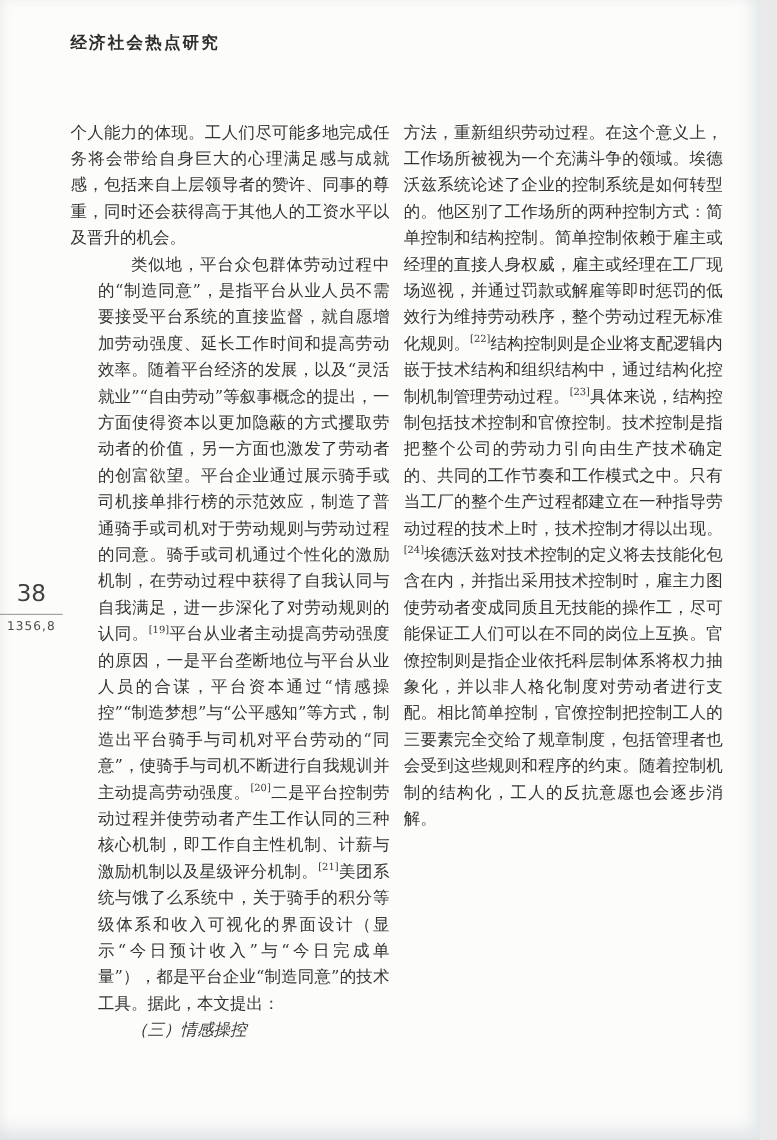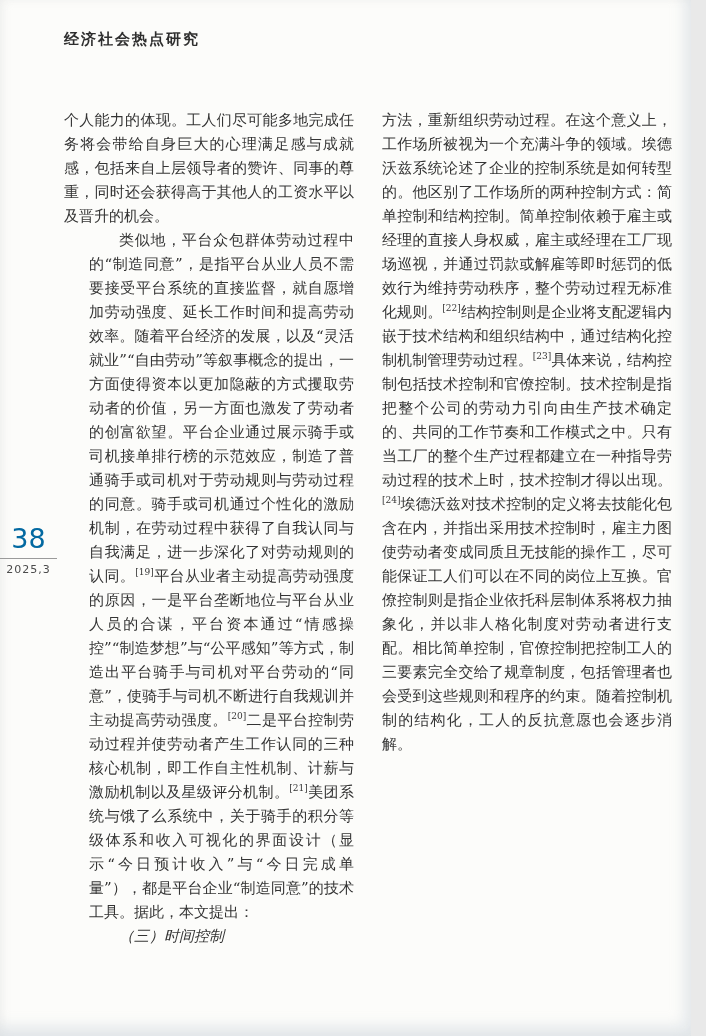--- a/index.html
+++ b/index.html
@@ -23,21 +23,21 @@
     font-family: "DejaVu Sans", "Liberation Sans", sans-serif;
     font-weight: 700;
     font-size: 15px;
     letter-spacing: 2px;
     color: #2e2e2e;
   }
   .columns {
     position: absolute;
     top: 108px; left: 64px;
     display: flex;
-    gap: 28px;
+    gap: 13px;
   }
   .column {
     width: 290px;
     font-size: 15px;
     line-height: 24px;
     color: #343434;
     text-align: justify;
     text-justify: inter-ideograph;
   }
   .column p { margin: 0; }
@@ -49,22 +49,22 @@
     vertical-align: super;
   }
   .margin-block {
     position: absolute;
     top: 524px; left: 0;
     width: 57px;
     text-align: center;
     font-family: "DejaVu Sans", "Liberation Sans", sans-serif;
   }
   .page-num {
-    font-size: 27px;
-    color: #0369a1;
+    font-size: 21px;
+    color: #404040;
     line-height: 30px;
   }
   .margin-rule {
     width: 57px;
     border-top: 1px solid #9a9a9a;
     margin: 4px 0 4px 0;
   }
   .issue {
     font-size: 11px;
     letter-spacing: 1px;
@@ -73,26 +73,26 @@
 </style>
 </head>
 <body>
 
 <div class="page">
   <div class="header">经济社会热点研究</div>
 
   <div class="margin-block">
     <div class="page-num">38</div>
     <div class="margin-rule"></div>
-    <div class="issue">2025,3</div>
+    <div class="issue">1356,8</div>
   </div>
 
   <div class="columns">
     <div class="column" id="col-left">
         <p><span>个人能力的体现。工人们尽可能多地完成任务将会带给自身巨大的心理满足感与成就感，包括来自上层领导者的赞许、同事的尊重，同时还会获得高于其他人的工资水平以及晋升的机会。</span></p>
         <p class="indent"><span>类似地，平台众包群体劳动过程中的“制造同意”，是指平台从业人员不需要接受平台系统的直接监督，就自愿增加劳动强度、延长工作时间和提高劳动效率。随着平台经济的发展，以及“灵活就业”“自由劳动”等叙事概念的提出，一方面使得资本以更加隐蔽的方式攫取劳动者的价值，另一方面也激发了劳动者的创富欲望。平台企业通过展示骑手或司机接单排行榜的示范效应，制造了普通骑手或司机对于劳动规则与劳动过程的同意。骑手或司机通过个性化的激励机制，在劳动过程中获得了自我认同与自我满足，进一步深化了对劳动规则的认同。</span><sup>[19]</sup><span>平台从业者主动提高劳动强度的原因，一是平台垄断地位与平台从业人员的合谋，平台资本通过“情感操控”“制造梦想”与“公平感知”等方式，制造出平台骑手与司机对平台劳动的“同意”，使骑手与司机不断进行自我规训并主动提高劳动强度。</span><sup>[20]</sup><span>二是平台控制劳动过程并使劳动者产生工作认同的三种核心机制，即工作自主性机制、计薪与激励机制以及星级评分机制。</span><sup>[21]</sup><span>美团系统与饿了么系统中，关于骑手的积分等级体系和收入可视化的界面设计（显示“今日预计收入”与“今日完成单量”），都是平台企业“制造同意”的技术工具。据此，本文提出：</span></p>
-        <p class="indent kai"><span>（三）时间控制</span></p>
+        <p class="indent kai"><span>（三）情感操控</span></p>
       </div>
     <div class="column" id="col-right">
         <p><span>方法，重新组织劳动过程。在这个意义上，工作场所被视为一个充满斗争的领域。埃德沃兹系统论述了企业的控制系统是如何转型的。他区别了工作场所的两种控制方式：简单控制和结构控制。简单控制依赖于雇主或经理的直接人身权威，雇主或经理在工厂现场巡视，并通过罚款或解雇等即时惩罚的低效行为维持劳动秩序，整个劳动过程无标准化规则。</span><sup>[22]</sup><span>结构控制则是企业将支配逻辑内嵌于技术结构和组织结构中，通过结构化控制机制管理劳动过程。</span><sup>[23]</sup><span>具体来说，结构控制包括技术控制和官僚控制。技术控制是指把整个公司的劳动力引向由生产技术确定的、共同的工作节奏和工作模式之中。只有当工厂的整个生产过程都建立在一种指导劳动过程的技术上时，技术控制才得以出现。</span><sup>[24]</sup><span>埃德沃兹对技术控制的定义将去技能化包含在内，并指出采用技术控制时，雇主力图使劳动者变成同质且无技能的操作工，尽可能保证工人们可以在不同的岗位上互换。官僚控制则是指企业依托科层制体系将权力抽象化，并以非人格化制度对劳动者进行支配。相比简单控制，官僚控制把控制工人的三要素完全交给了规章制度，包括管理者也会受到这些规则和程序的约束。随着控制机制的结构化，工人的反抗意愿也会逐步消解。</span></p>
       </div>
   </div>
 </div>
 
 </body></html>

